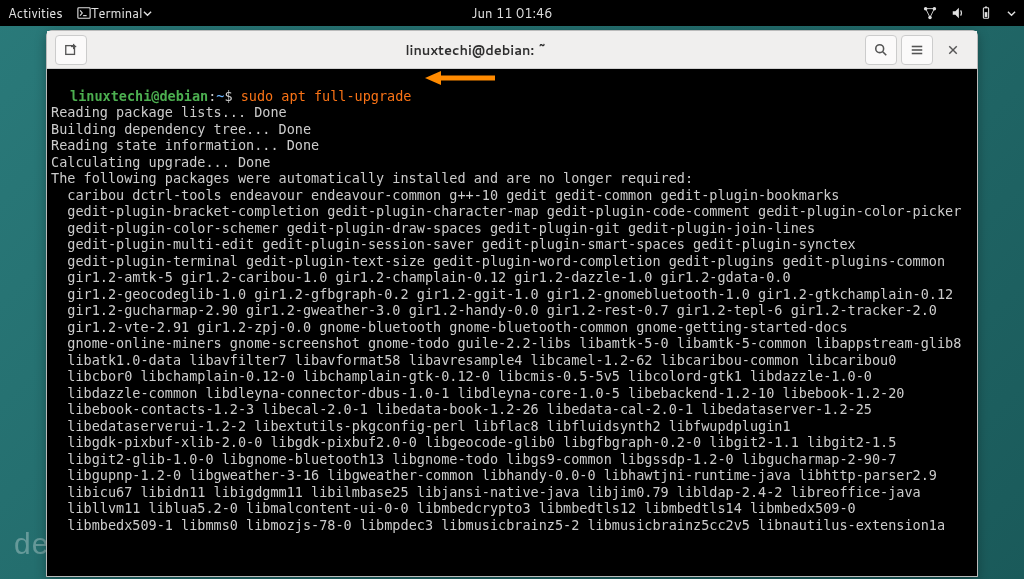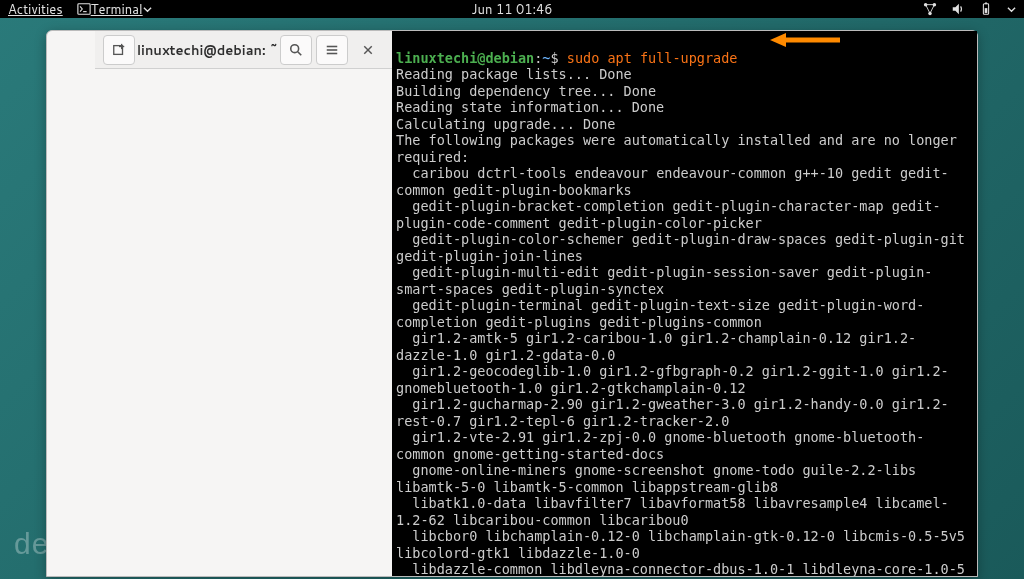--- a/index.html
+++ b/index.html
@@ -9,28 +9,27 @@
     }
     body {
       width: 1024px;
       height: 579px;
       background: linear-gradient(135deg, #2a7a7a 0%, #1a5a5a 100%);
       font-family: "Cantarell", sans-serif;
       overflow: hidden;
       position: relative;
     }
     .top-bar {
-      height: 18px;
+      height: 26px;
       background: #000;
       display: flex;
       align-items: center;
       color: #e0e0e0;
       font-size: 13px;
       padding: 0 8px;
-      text-decoration: underline;
     }
     .top-bar-left {
       display: flex;
       gap: 14px;
       align-items: center;
     }
     .top-bar-center {
       position: absolute;
       left: 50%;
       transform: translateX(-50%);
@@ -49,23 +48,22 @@
     .terminal-window {
       position: absolute;
       top: 30px;
       left: 46px;
       width: 932px;
       height: 547px;
       background: #f6f5f4;
       border: 1px solid #bbb;
       border-radius: 6px 6px 0 0;
       display: flex;
-      flex-direction: row;
+      flex-direction: column;
       box-shadow: 0 3px 12px rgba(0,0,0,0.3);
-      padding-left: 48px;
     }
     .title-bar {
       height: 38px;
       display: flex;
       align-items: center;
       padding: 0 6px;
       border-bottom: 1px solid #d0d0d0;
       background: #f0efee;
     }
     .title-bar-btn {
@@ -91,21 +89,21 @@
       background: #000;
       font-family: "DejaVu Sans Mono", "Courier New", monospace;
       font-size: 13.5px;
       line-height: 16.5px;
       color: #ccc;
       padding: 2px 4px;
       white-space: pre-wrap;
       overflow: hidden;
       position: relative;
     }
-    .prompt-user { color: #4CAF50; font-weight: bold;}
+    .prompt-user { color: #4CAF50; font-weight: bold; margin-left: 19px;}
     .prompt-path { color: #6cb5ff; }
     .prompt-cmd { color: #f97316; }
     .arrow-annot {
       position: absolute;
       top: 1px;
       left: 378px;
       pointer-events: none;
     }
     .debian-bg {
       position: absolute;

